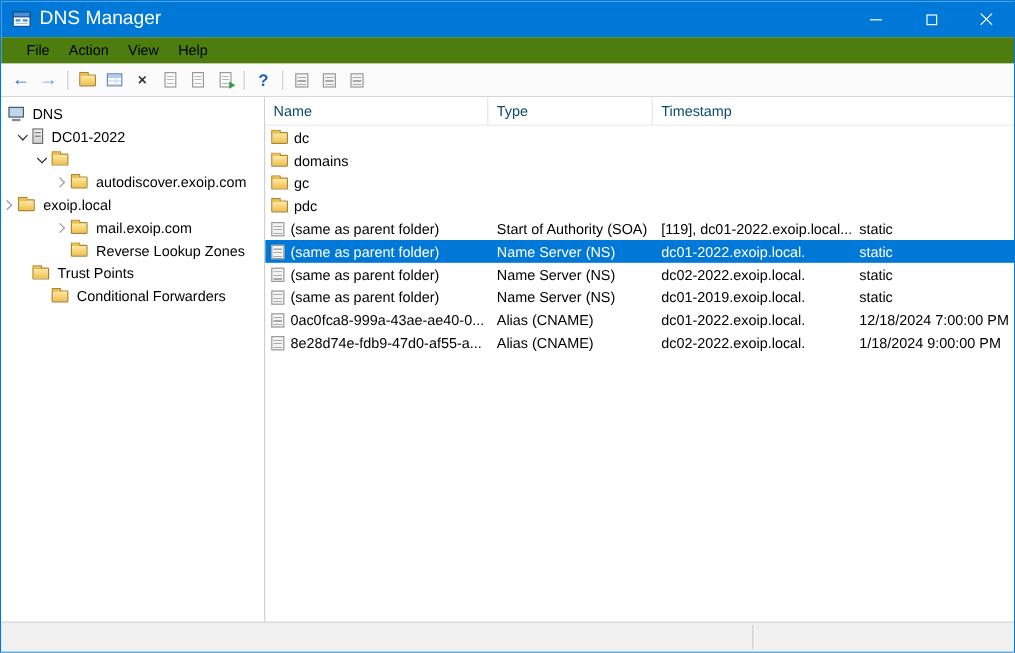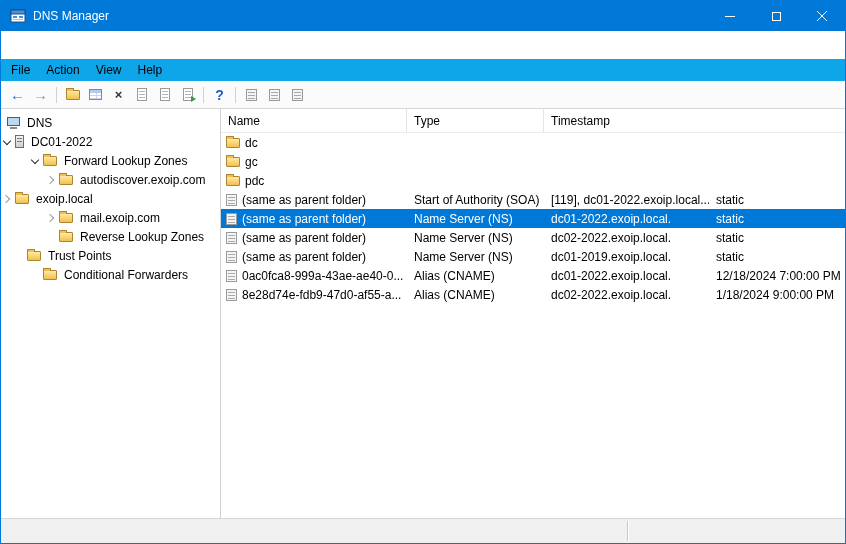--- a/index.html
+++ b/index.html
@@ -3,28 +3,28 @@
 <meta charset="utf-8">
 <style>
   html,body{margin:0;padding:0;background:#e6e6e6;}
   .window{position:relative;width:846px;height:544px;border:1px solid #0078d7;box-sizing:border-box;
     display:flex;flex-direction:column;background:#fff;
     font-family:"Liberation Sans",sans-serif;font-size:12px;color:#000;overflow:hidden;}
 
   
   .titlebar{height:30px;background:#0078d7;display:flex;align-items:center;flex:none;color:#fff;}
   .app-icon{margin:0 7px 0 9px;display:flex;}
-  .title-text{font-size:12px;}
+  .title-text{font-size:16px;}
   .win-controls{margin-left:auto;display:flex;height:100%;}
   .win-btn{width:46px;height:100%;display:flex;align-items:center;justify-content:center;}
   .glyph-min{width:10px;height:1px;background:#fff;}
   .glyph-max{width:9px;height:9px;border:1px solid #fff;box-sizing:border-box;}
 
   
-  .menubar{height:22px;display:flex;align-items:center;background:#0ea5e9;padding-left:2px;flex:none;margin-top:28px;}
+  .menubar{height:22px;display:flex;align-items:center;background:#4d7c0f;padding-left:13px;flex:none;}
   .menu-item{padding:3px 8px;}
 
   
   .toolbar{height:27px;display:flex;align-items:center;background:#fbfbfb;border-bottom:1px solid #d7d7d7;
     padding-left:5px;flex:none;}
   .tb-btn{width:23px;height:22px;display:flex;align-items:center;justify-content:center;}
   .tb-sep{width:1px;height:16px;background:#d0d0d0;margin:0 4px;flex:none;}
   .arrow{color:#2a6fc9;font-size:15px;font-weight:bold;line-height:1;}
   .arrow.fwd{color:#6f9bd6;}
   .xglyph{color:#333;font-size:13px;font-weight:bold;line-height:1;}
@@ -65,21 +65,21 @@
     border-top:1px solid #9a9a9a;border-right:1px solid #9a9a9a;transform:rotate(45deg);}
   .chev.down::before{content:"";position:absolute;top:2px;left:3px;width:5px;height:5px;
     border-right:1px solid #2b2b2b;border-bottom:1px solid #2b2b2b;transform:rotate(45deg);}
   .ticon{margin:0 4px 0 2px;display:flex;}
   .tlabel{padding:2px 3px;white-space:nowrap;}
   .tree-item.selected .tlabel{background:#d9d9d9;}
 
   .list-pane{flex:1;display:flex;flex-direction:column;min-width:0;}
   .list-header{display:grid;grid-template-columns:186px 137px 165px 1fr;height:23px;flex:none;
     border-bottom:1px solid #ececec;background:#fff;}
-  .hcell{display:flex;align-items:center;padding-left:7px;border-right:1px solid #e5e5e5;color:#000000;
+  .hcell{display:flex;align-items:center;padding-left:7px;border-right:1px solid #e5e5e5;color:#0c4a6e;
     white-space:nowrap;overflow:hidden;}
   .hcell:last-child{border-right:none;}
   .list-rows{flex:1;overflow:hidden;}
   .lrow{display:grid;grid-template-columns:186px 137px 165px 1fr;height:19px;align-items:center;}
   .cell{padding-left:7px;white-space:nowrap;overflow:hidden;}
   .name-cell{display:flex;align-items:center;gap:5px;padding-left:5px;box-sizing:border-box;}
   .lrow.selected{background:#0078d7;color:#fff;}
 
   
   .statusbar{height:24px;flex:none;background:#f0f0f0;border-top:1px solid #d7d7d7;display:flex;align-items:stretch;}
@@ -169,33 +169,32 @@
 
   <div class="content">
 
     <div class="tree-pane">
       <div class="tree-item" style="padding-left:4px">
         <span class="ticon">
             <span class="icon-monitor"></span>
           </span>
         <span class="tlabel">DNS</span>
       </div>
-      <div class="tree-item" style="">
+      <div class="tree-item" style="padding-left:12px">
         <span class="chev down"></span>
         <span class="ticon">
             <span class="icon-server"></span>
           </span>
         <span class="tlabel">DC01-2022</span>
       </div>
       <div class="tree-item" style="padding-left:28px">
         <span class="chev down"></span>
         <span class="ticon">
             <span class="icon-folder"></span>
           </span>
-        <span class="tlabel">Forward Lookup Zones</span>
       </div>
       <div class="tree-item" style="padding-left:44px">
         <span class="chev right"></span>
         <span class="ticon">
             <span class="icon-folder"></span>
           </span>
         <span class="tlabel">autodiscover.exoip.com</span>
       </div>
       <div class="tree-item" style="">
         <span class="chev right"></span>
@@ -245,20 +244,29 @@
         <div class="lrow">
           <div class="cell name-cell">
               <span class="icon-folder"></span>
               <span>dc</span>
             </div>
           <div class="cell"></div>
           <div class="cell"></div>
           <div class="cell"></div>
         </div>
 
+        <div class="lrow">
+          <div class="cell name-cell">
+              <span class="icon-folder"></span>
+              <span>domains</span>
+            </div>
+          <div class="cell"></div>
+          <div class="cell"></div>
+          <div class="cell"></div>
+        </div>
 
         <div class="lrow">
           <div class="cell name-cell">
               <span class="icon-folder"></span>
               <span>gc</span>
             </div>
           <div class="cell"></div>
           <div class="cell"></div>
           <div class="cell"></div>
         </div>

